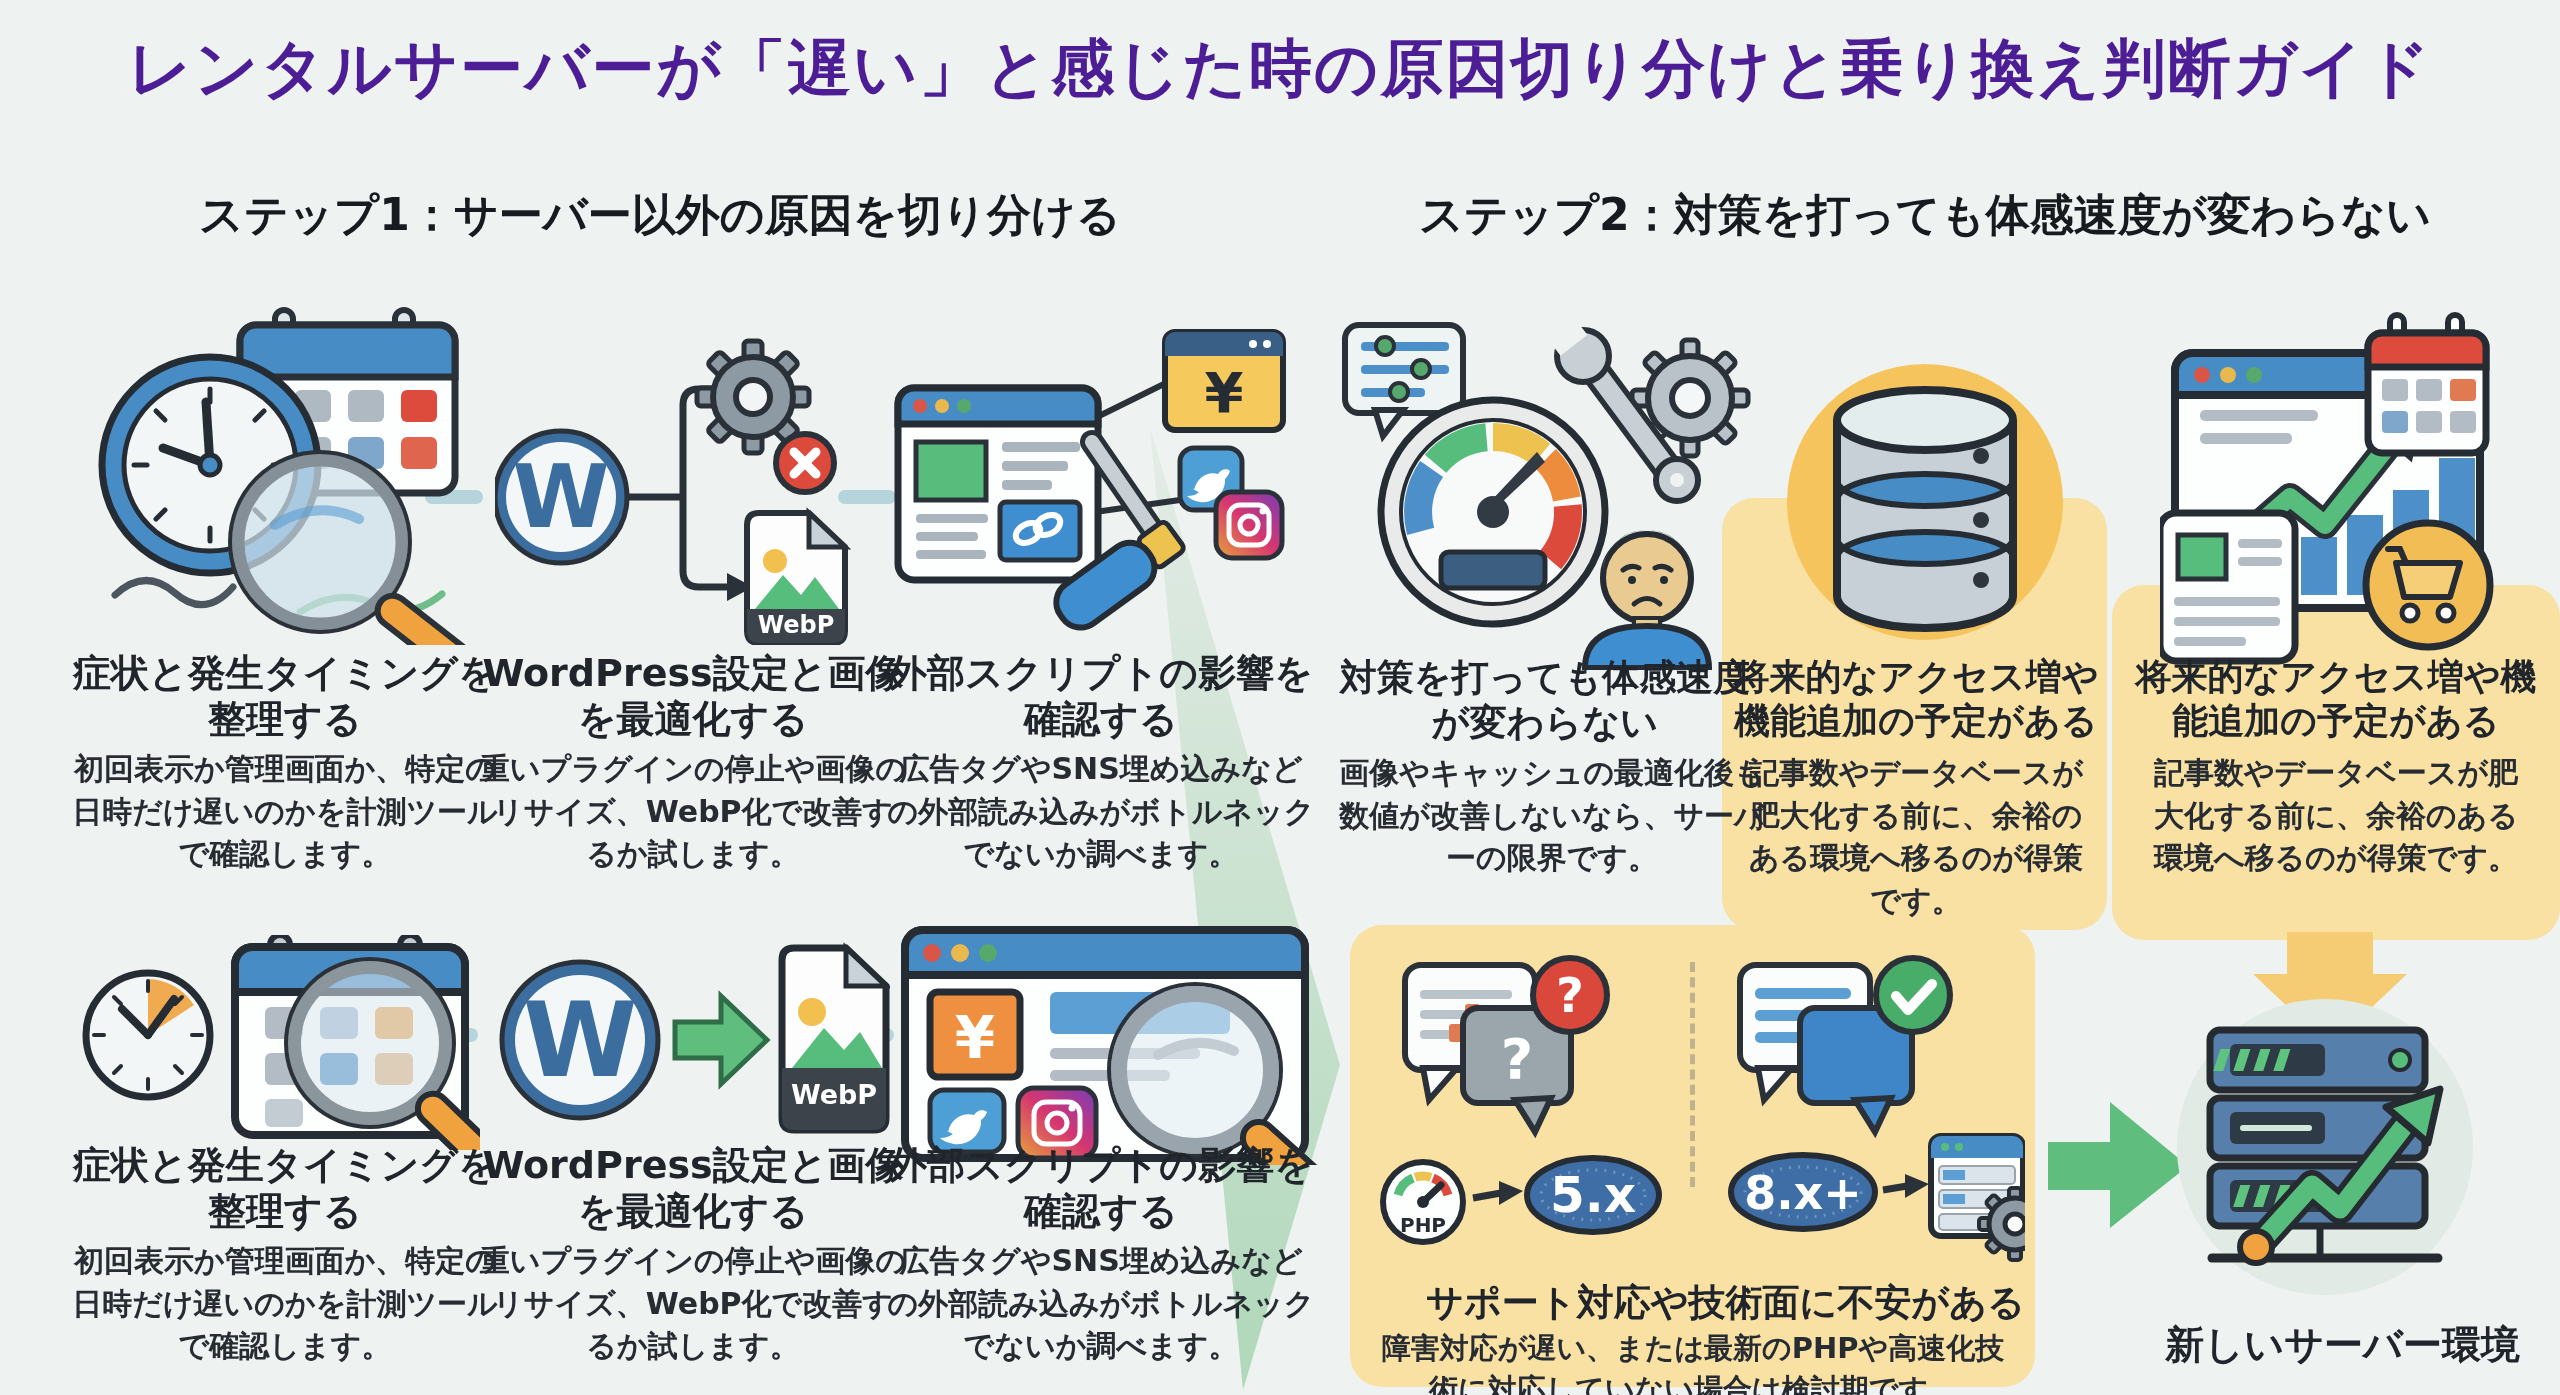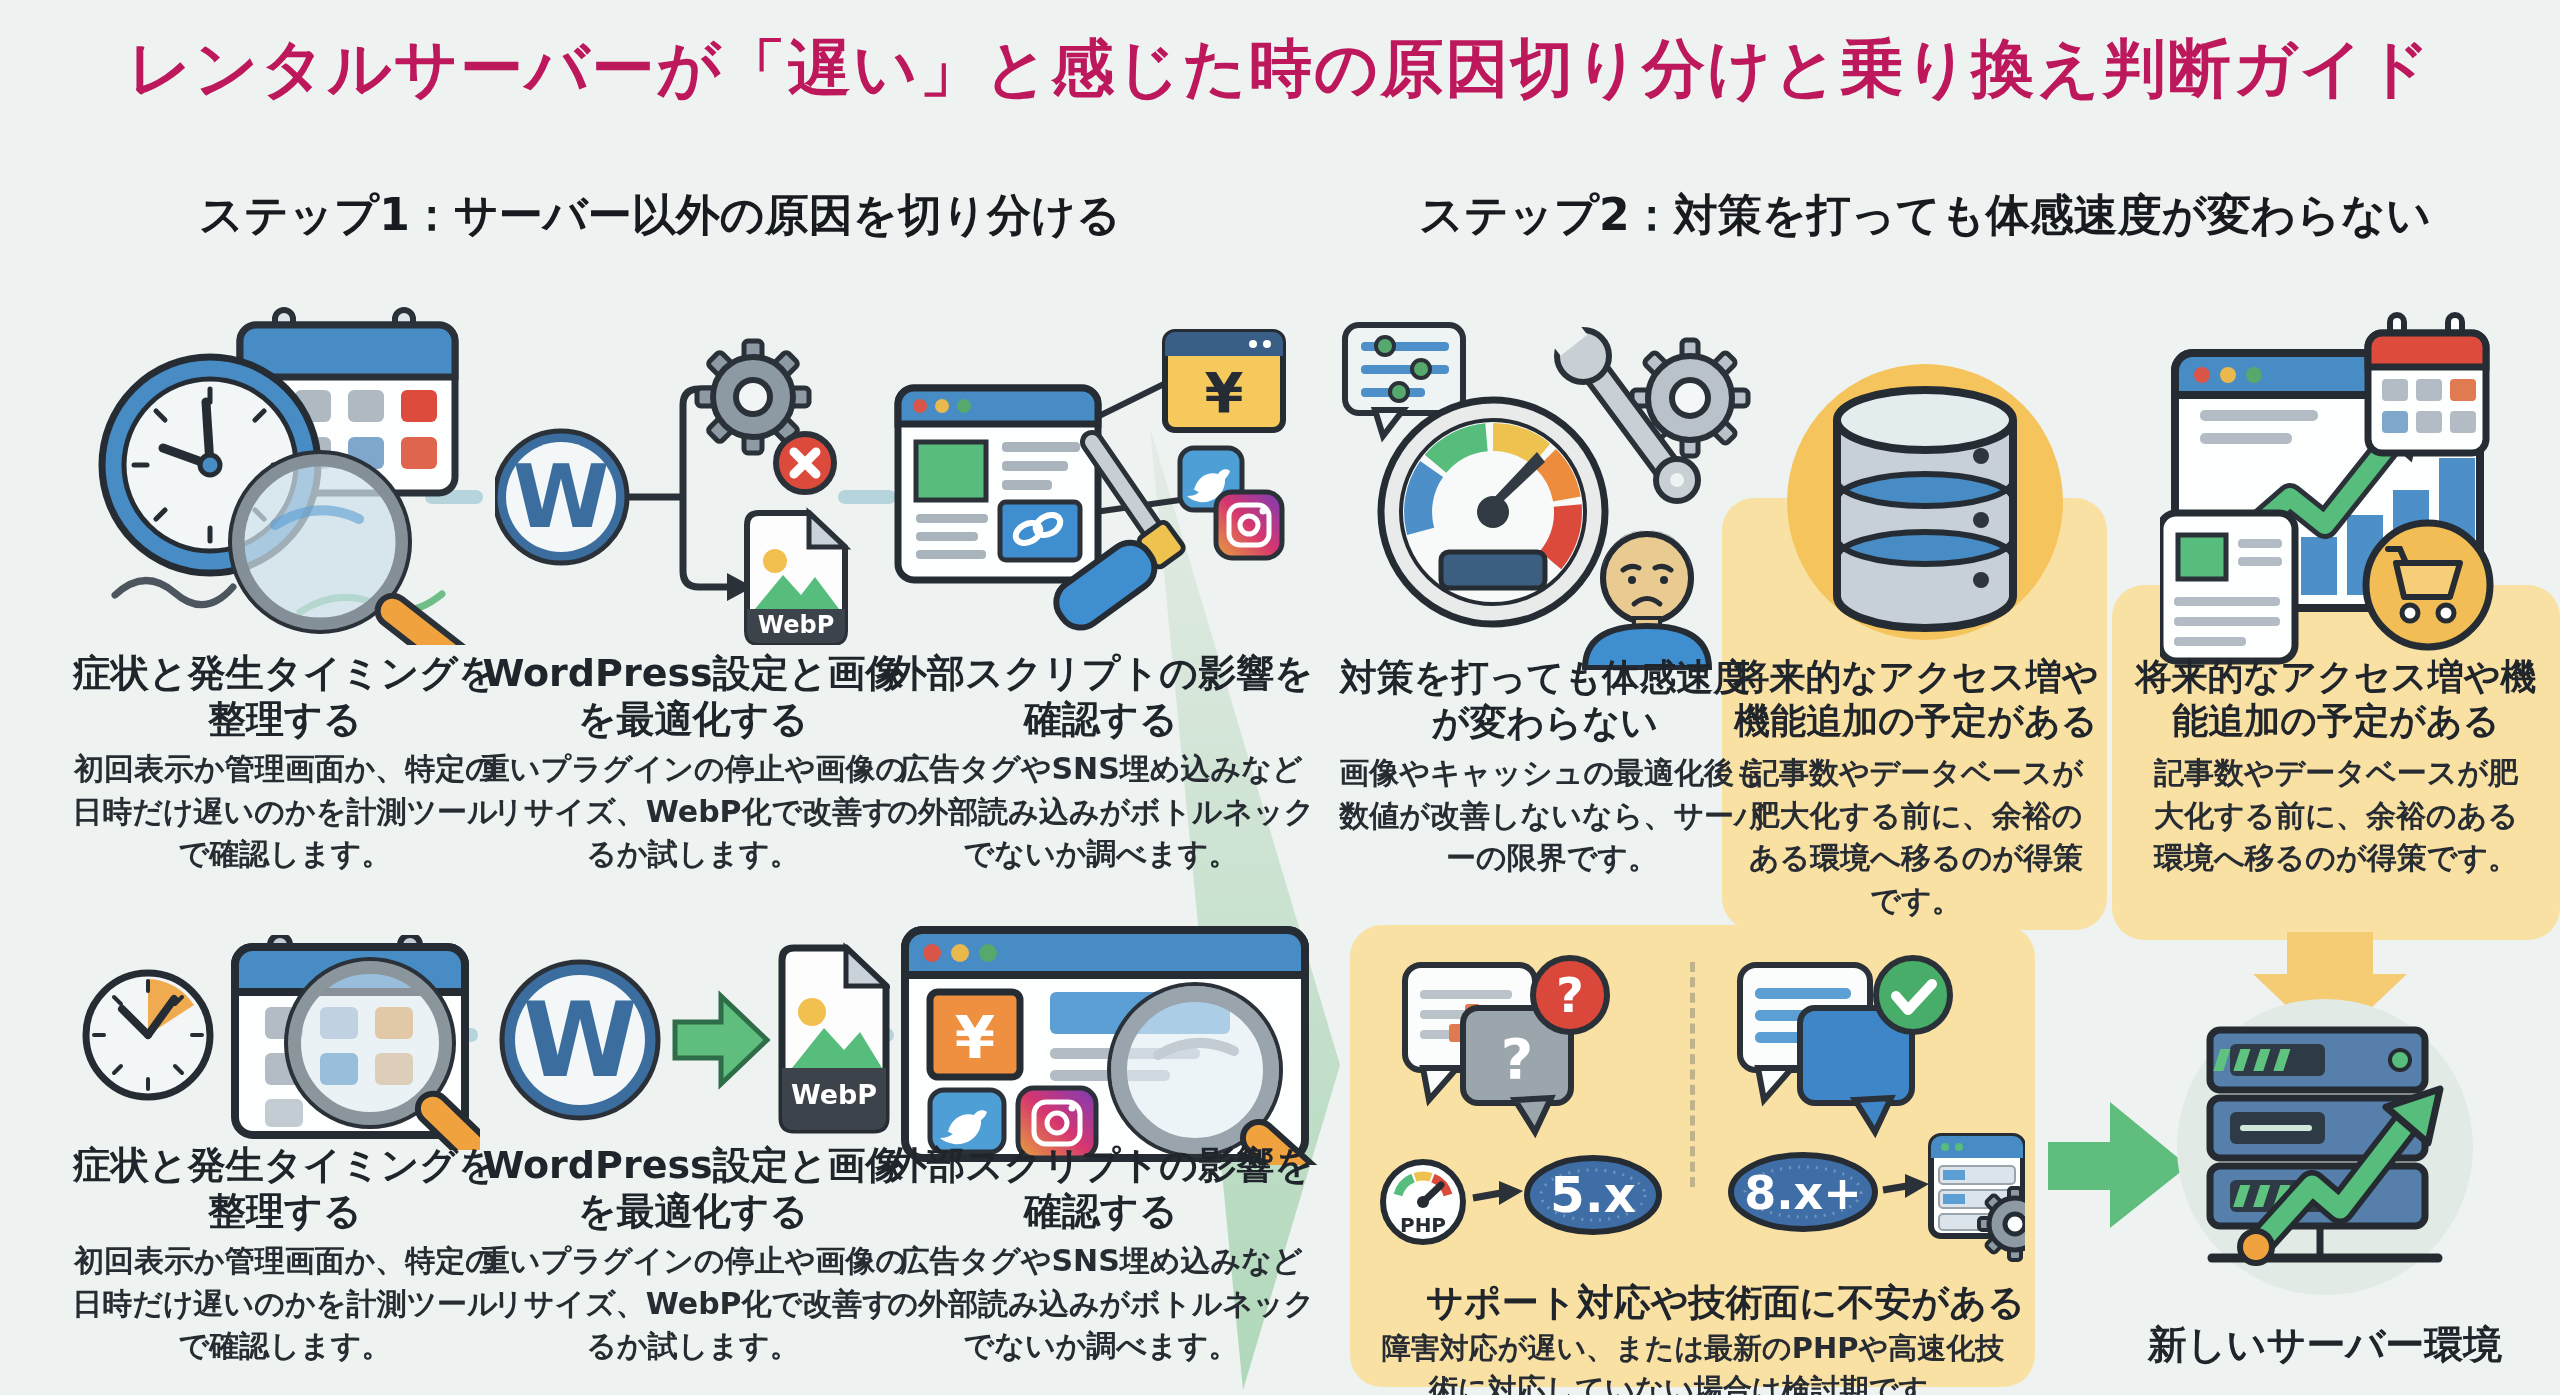--- a/index.html
+++ b/index.html
@@ -5,21 +5,21 @@
   html,body{margin:0;padding:0;}
   body{
     width:2560px;height:1395px;position:relative;overflow:hidden;
     background:#eef2f0;
     font-family:"DejaVu Sans","Liberation Sans",sans-serif;
     color:#1c2127;
   }
   .abs{position:absolute;}
   .main-title{
     left:0;top:26px;width:2560px;text-align:center;
-    font-size:63px;font-weight:800;letter-spacing:2px;color:#be185d;
+    font-size:63px;font-weight:800;letter-spacing:2px;color:#4c1d95;
   }
   .section-heading{
     top:186px;text-align:center;font-size:44px;font-weight:800;color:#171b20;
   }
   .col-title{
     text-align:center;font-size:38px;font-weight:800;line-height:1.22;color:#20252b;
   }
   .col-body{
     text-align:center;font-size:30px;font-weight:600;line-height:1.42;color:#272c33;
   }
@@ -576,13 +576,13 @@
     <line x1="160" y1="231" x2="160" y2="262" stroke="#252b31" stroke-width="7"></line>
     <line x1="52" y1="263" x2="278" y2="263" stroke="#252b31" stroke-width="9" stroke-linecap="round"></line>
   </g>
   <g>
     <path d="M96,252 L152,190 L180,214 L248,126" fill="none" stroke="#252b31" stroke-width="30" stroke-linecap="round" stroke-linejoin="round"></path>
     <path d="M96,252 L152,190 L180,214 L248,126" fill="none" stroke="#57bd7c" stroke-width="19" stroke-linecap="round" stroke-linejoin="round"></path>
     <polygon points="226,112 280,94 268,148" fill="#57bd7c" stroke="#252b31" stroke-width="7" stroke-linejoin="round"></polygon>
     <circle cx="96" cy="252" r="16" fill="#f0a23e" stroke="#252b31" stroke-width="6"></circle>
   </g>
 </svg>
-<div class="abs server-caption" style="left:2130px;top:1318px;width:390px;">新しいサーバー環境</div>
+<div class="abs server-caption" style="left:2130px;top:1318px;width:390px;text-align:right;">新しいサーバー環境</div>
 
 </body></html>

